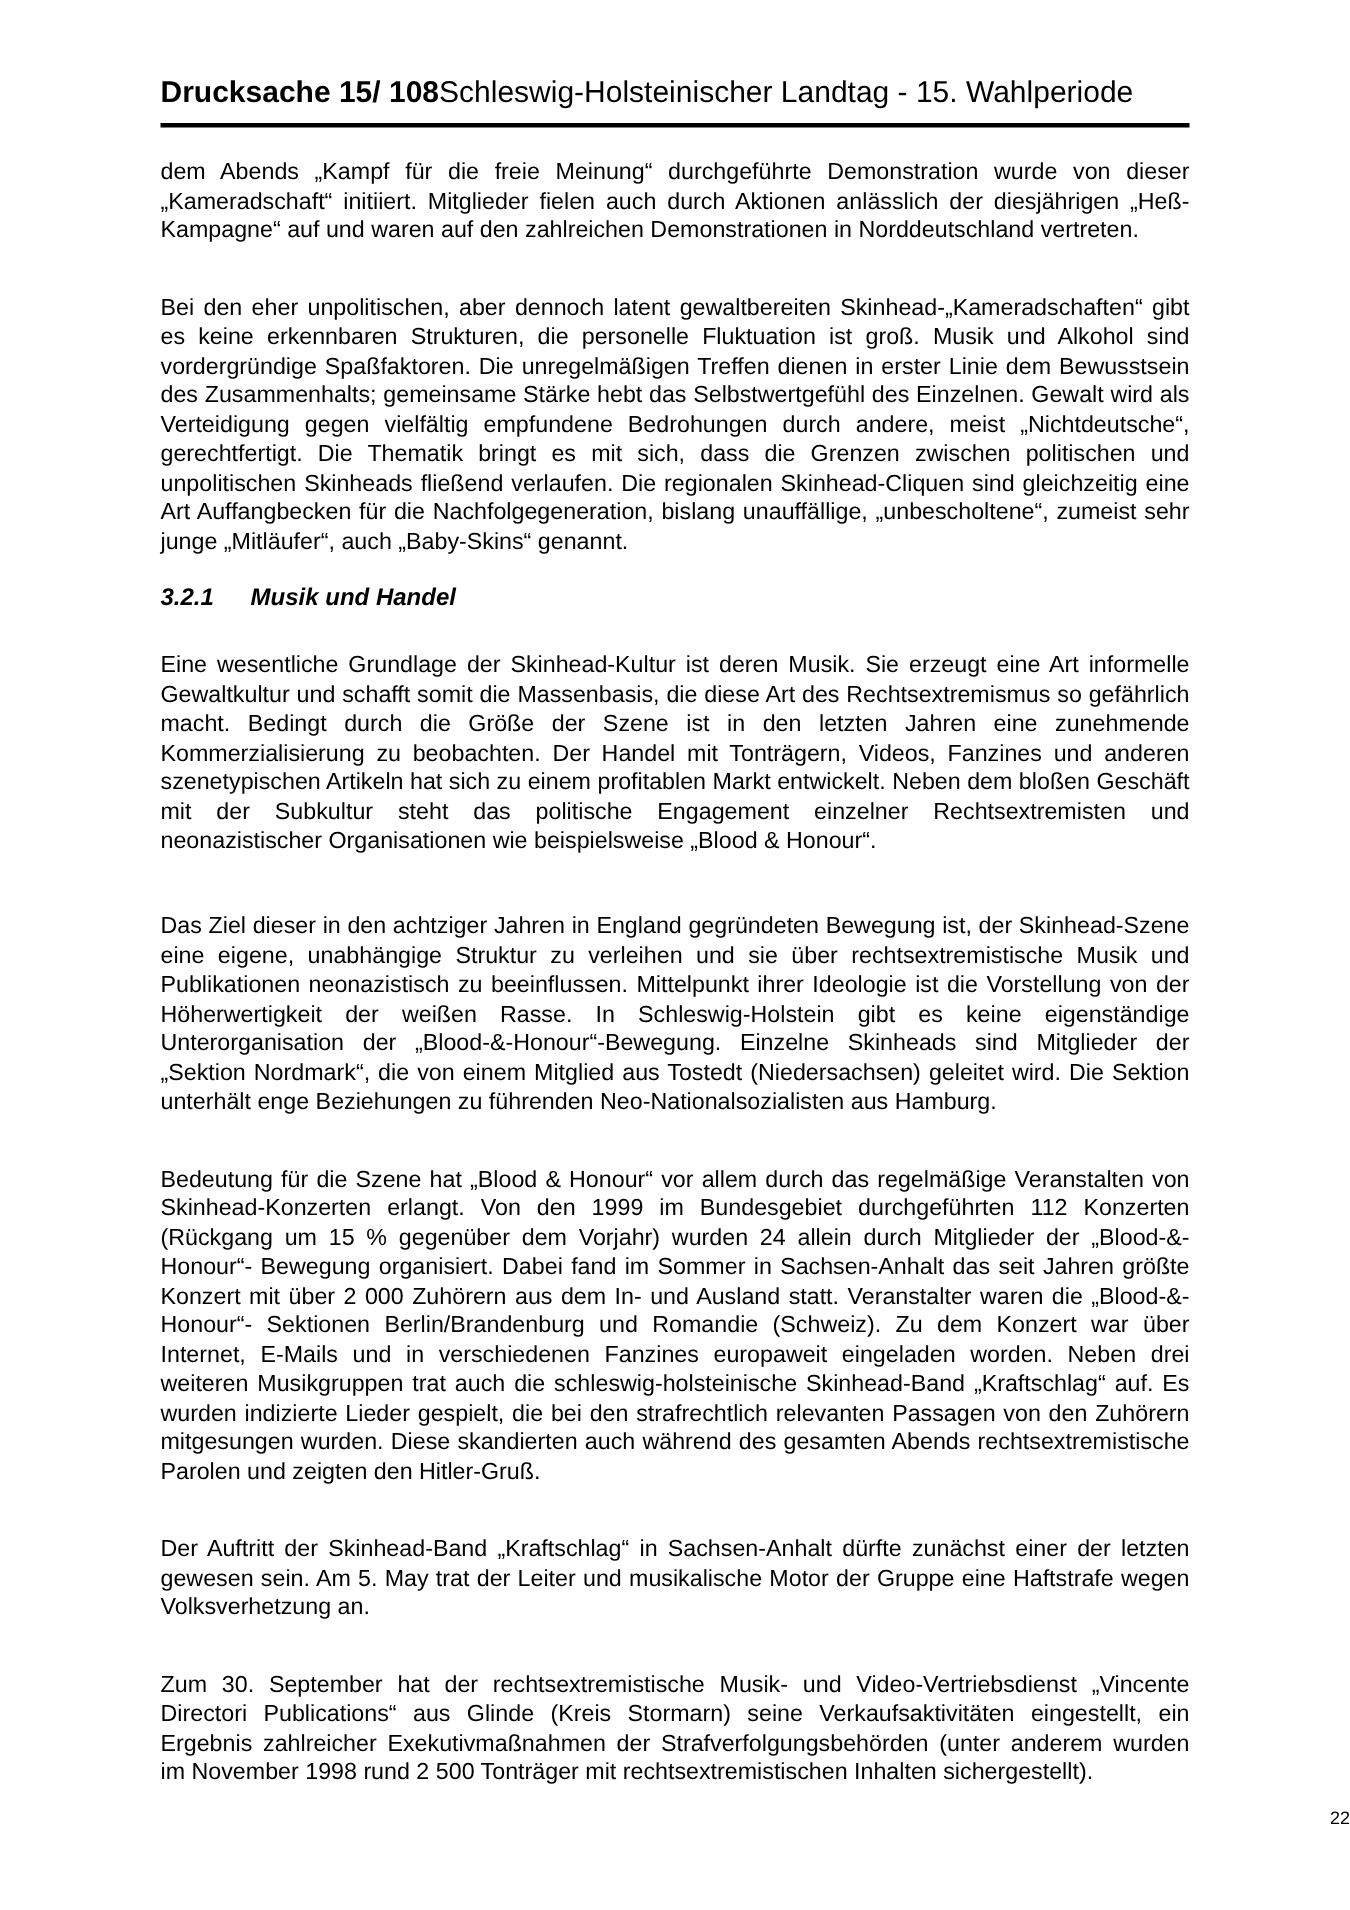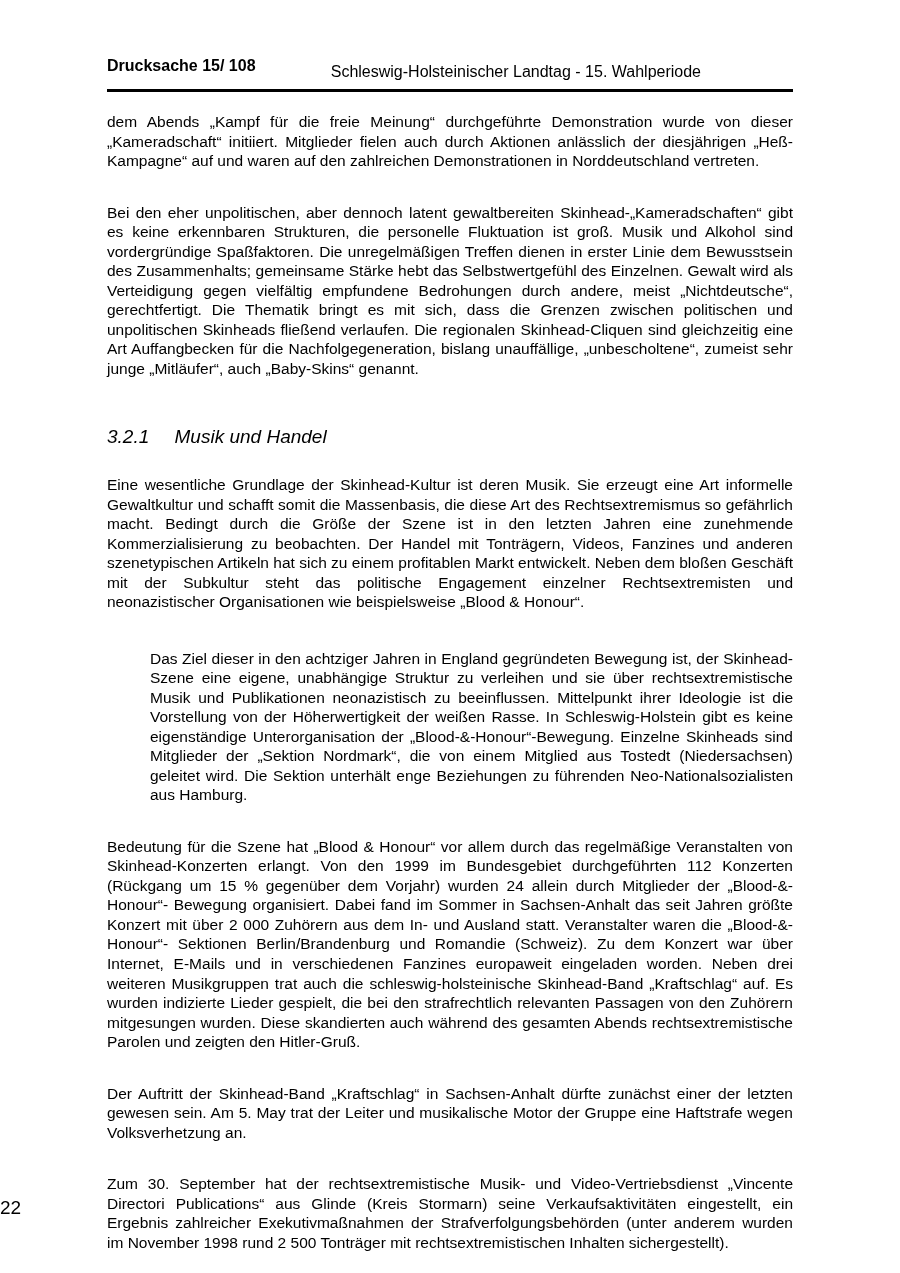--- a/index.html
+++ b/index.html
@@ -12,57 +12,57 @@
     color: #000;
     overflow: hidden;
   }
   .page {
     position: absolute;
     inset: 0;
     padding: 50px 107px 0 107px;
   }
   .doc-header {
     display: flex;
-    align-items: center;
-    font-size: 16px;
+    align-items: flex-start;
+    font-size: 20px;
     line-height: 1.2;
   }
   .doc-number { font-weight: bold; white-space: nowrap; }
-  .doc-title { margin-left: auto; margin-right: 92px; white-space: nowrap; margin-top: 12px; }
+  .doc-title { margin-left: auto; margin-right: 92px; white-space: nowrap; }
   .header-rule {
     border-bottom: 3px solid #000;
     margin-top: 8px;
   }
   main { margin-top: 20px; }
   main p {
     font-size: 15.5px;
     line-height: 1.26;
     text-align: justify;
     margin-top: 32px;
     hyphens: auto;
     -webkit-hyphens: auto;
   }
   main p.first { margin-top: 0; }
-  main p.spaced { margin-top: 37px; margin-left: 43px; }
+  main p.spaced { margin-top: 37px; }
   .section-heading {
-    font-size: 19px;
-    font-weight: normal;
+    font-size: 16px;
+    font-weight: bold;
     font-style: italic;
-    margin-top: 48px;
+    margin-top: 18px;
     margin-bottom: 26px;
     line-height: 1.2;
   }
   .section-heading .section-number { margin-right: 20px; }
   .page-footer {
     position: absolute;
     left: 0;
     right: 0;
     bottom: 54px;
-    text-align: left;
-    font-size: 19px;
+    text-align: right;
+    font-size: 12px;
   }
 </style>
 </head>
 <body>
 
 <div class="page">
 
   <header class="doc-header">
     <span class="doc-number">Drucksache 15/ 108</span>
     <span class="doc-title">Schleswig-Holsteinischer Landtag - 15. Wahlperiode</span>

